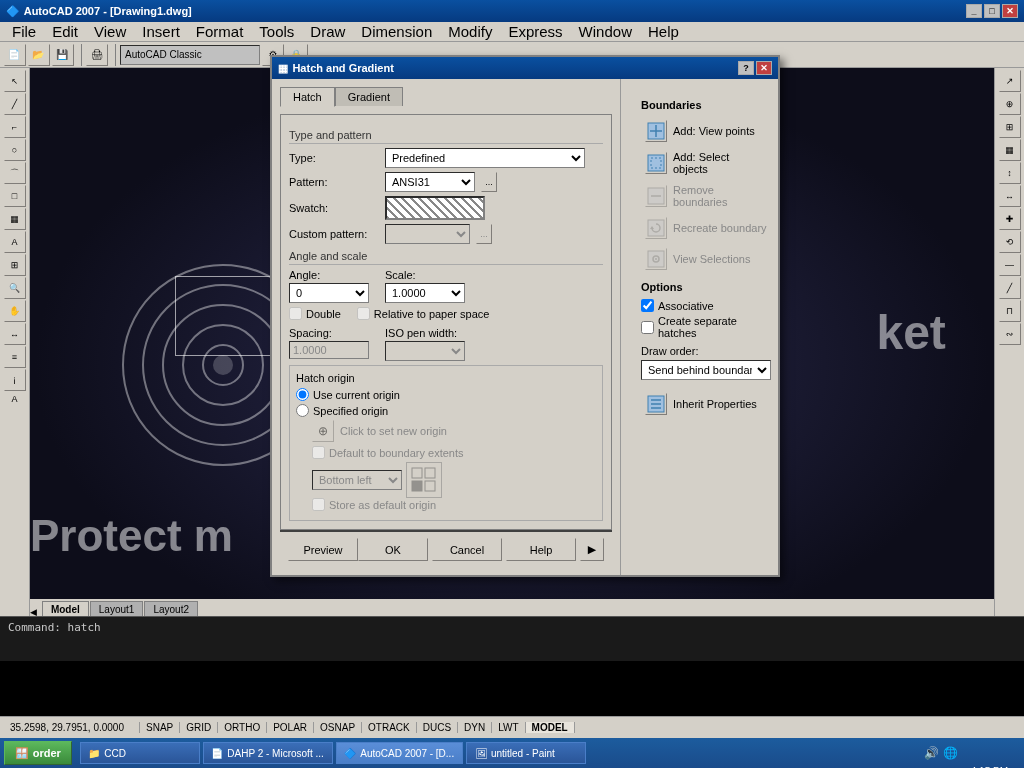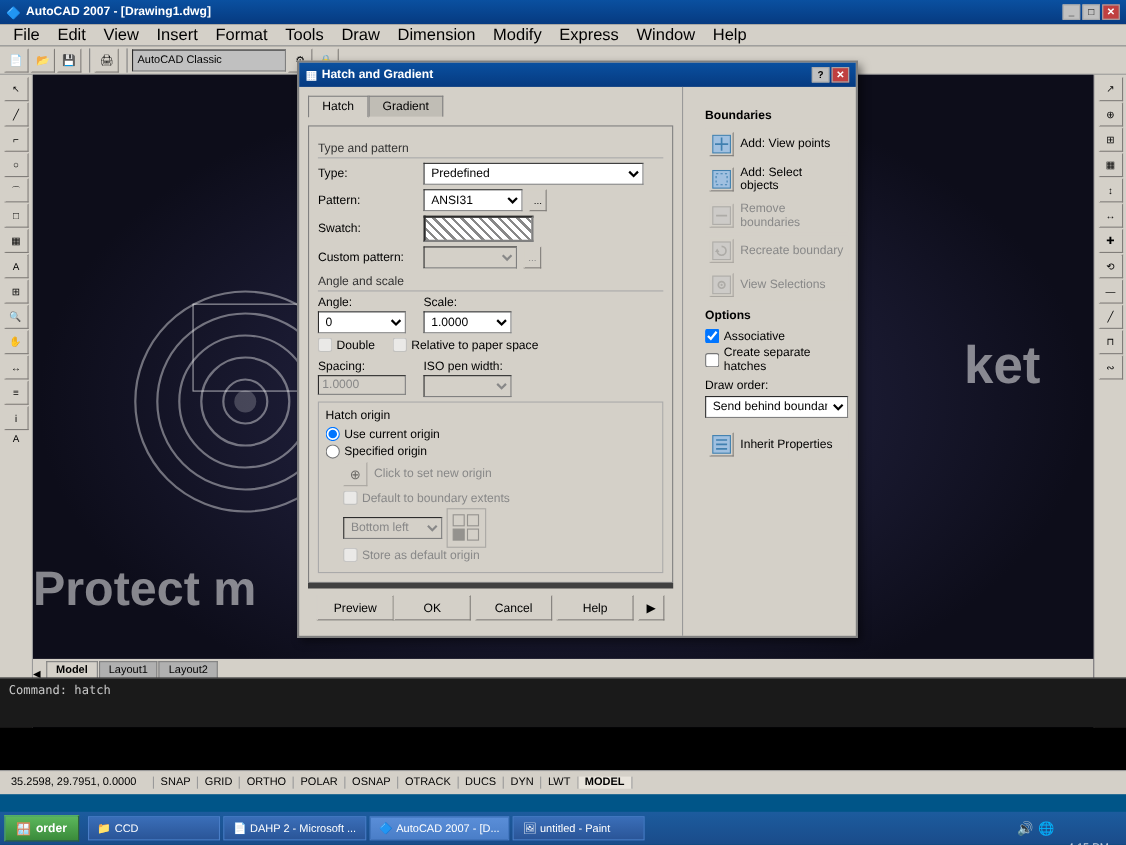--- a/index.html
+++ b/index.html
@@ -8,21 +8,21 @@
     
     .taskbar { position: absolute; bottom: 0; left: 0; right: 0; height: 30px; background: linear-gradient(to bottom, #1c5c9e, #1a4b8a); display: flex; align-items: center; z-index: 1000; }
     .start-btn { background: linear-gradient(to bottom, #5cb85c, #3a8a3a); color: white; font-weight: bold; padding: 2px 10px; height: 24px; margin: 0 4px; border: 1px outset #5cb85c; cursor: pointer; font-size: 11px; display: flex; align-items: center; gap: 4px; }
     .taskbar-items { display: flex; flex: 1; gap: 3px; padding: 0 4px; }
     .taskbar-item { background: linear-gradient(to bottom, #3a6eb8, #2a5598); color: white; border: 1px solid #4a7ec8; padding: 2px 8px; height: 22px; font-size: 10px; display: flex; align-items: center; gap: 3px; cursor: pointer; min-width: 120px; }
     .taskbar-item.active { background: linear-gradient(to bottom, #5a8ed8, #4a7ec8); }
     .taskbar-clock { color: white; font-size: 10px; padding: 0 8px; margin-top: 37px; }
     .taskbar-tray { display: flex; align-items: center; gap: 4px; padding: 0 8px; }
 
     
-    .statusbar { position: absolute; bottom: 46px; left: 0; right: 0; height: 22px; background: #d4d0c8; border-top: 1px solid #999; display: flex; align-items: center; font-size: 10px; color: #000; }
+    .statusbar { position: absolute; bottom: 30px; left: 0; right: 0; height: 22px; background: #d4d0c8; border-top: 1px solid #999; display: flex; align-items: center; font-size: 10px; color: #000; }
     .status-coord { padding: 0 10px; border-right: 1px solid #999; min-width: 140px; }
     .status-items { display: flex; }
     .status-item { padding: 0 6px; border-right: 1px solid #999; cursor: pointer; }
     .status-item.active { background: #e8e4dc; font-weight: bold; }
 
     
     .autocad-window { position: absolute; top: 0; left: 0; right: 0; bottom: 52px; background: #000; }
     .title-bar { background: linear-gradient(to bottom, #0a50a0, #063a80); color: white; height: 22px; display: flex; align-items: center; justify-content: space-between; padding: 0 6px; font-size: 11px; font-weight: bold; }
     .title-bar-btns { display: flex; gap: 2px; }
     .tbtn { width: 16px; height: 14px; font-size: 9px; display: flex; align-items: center; justify-content: center; cursor: pointer; border: 1px solid #aaa; background: #c0c0c0; color: #000; }
@@ -81,21 +81,21 @@
     .radio-row { display: flex; align-items: center; gap: 4px; margin-bottom: 3px; }
 
     
     .section-title { font-size: 11px; font-weight: bold; color: #000; margin-bottom: 6px; }
     .action-btn { width: 100%; display: flex; align-items: center; gap: 6px; padding: 3px 4px; margin-bottom: 3px; background: #d4d0c8; border: none; cursor: pointer; font-size: 11px; text-align: left; }
     .action-btn.disabled { color: #888; cursor: default; }
     .action-icon { width: 22px; height: 22px; border: 1px outset #d4d0c8; background: #d4d0c8; display: flex; align-items: center; justify-content: center; font-size: 12px; flex-shrink: 0; }
     .draw-order-label { font-size: 11px; display: block; margin-bottom: 3px; }
 
     
-    .dialog-footer { display: flex; justify-content: space-between; align-items: flex-start; padding: 6px 8px; border-top: 5px solid #404040; }
+    .dialog-footer { display: flex; justify-content: space-between; align-items: flex-start; padding: 6px 8px; border-top: 2px solid #404040; }
     .footer-left { display: flex; gap: 4px; }
     .footer-right { display: flex; gap: 4px; }
     .btn { height: 23px; min-width: 70px; background: #d4d0c8; border: 1px outset #d4d0c8; cursor: pointer; font-size: 11px; padding: 0 10px; }
     .btn-arrow { width: 24px; height: 23px; background: #d4d0c8; border: 1px outset #d4d0c8; cursor: pointer; font-size: 11px; display: flex; align-items: center; justify-content: center; }
 
     
     .hatch-origin { border: 1px solid #aaa; padding: 6px; margin-top: 4px; background: #d4d0c8; }
     .hatch-origin-title { font-size: 11px; margin-bottom: 4px; }
   </style>
 </head>

